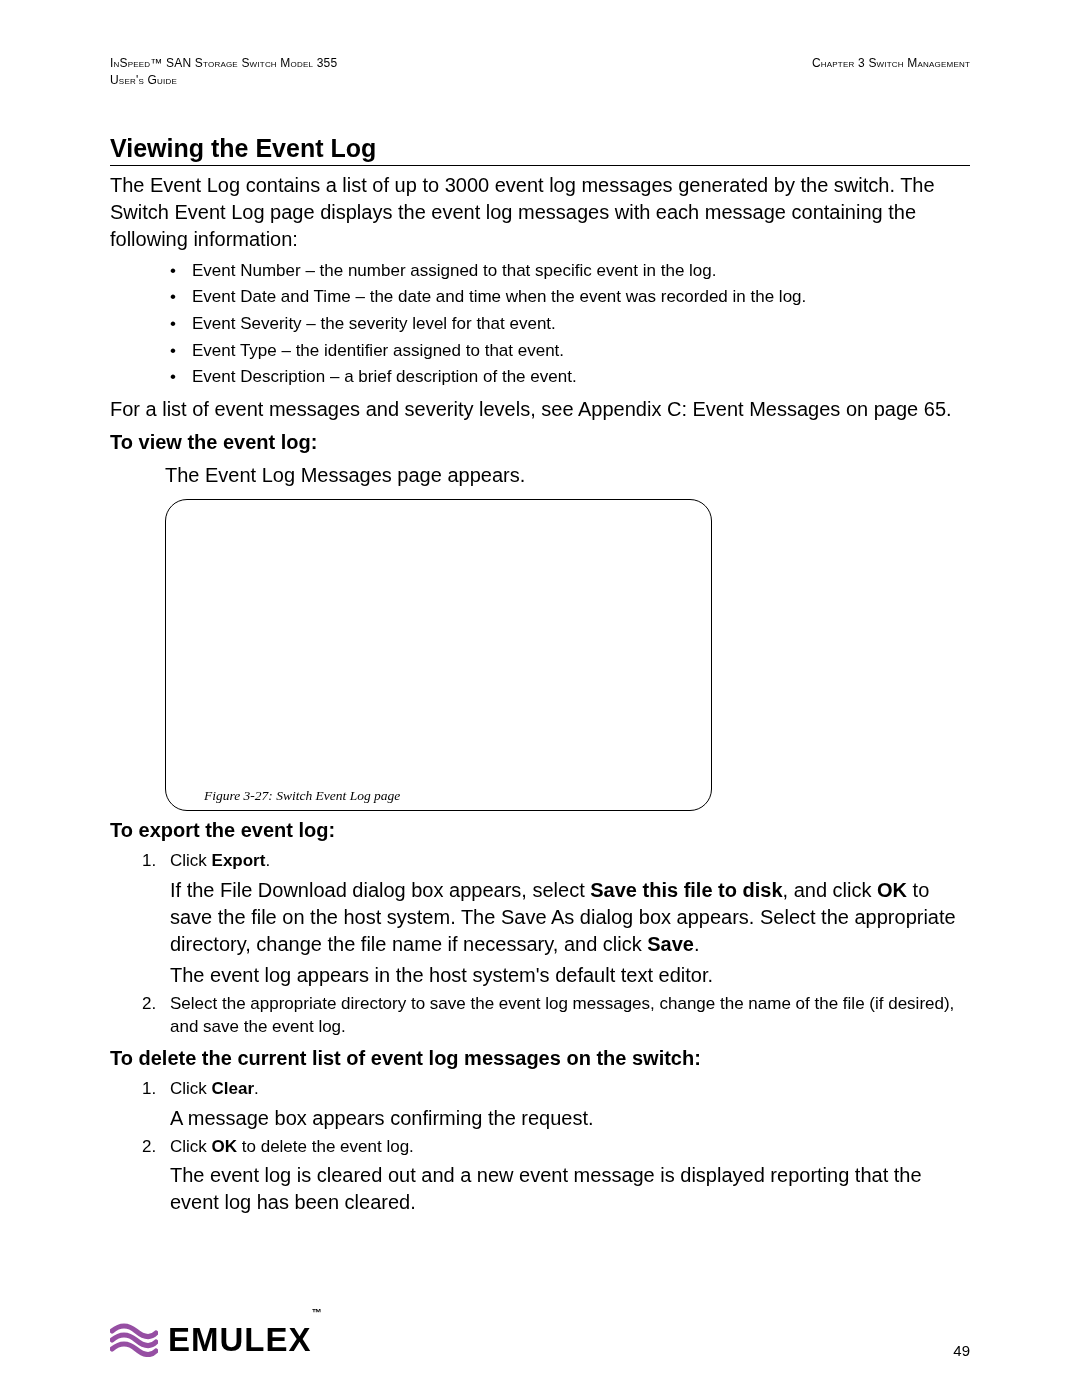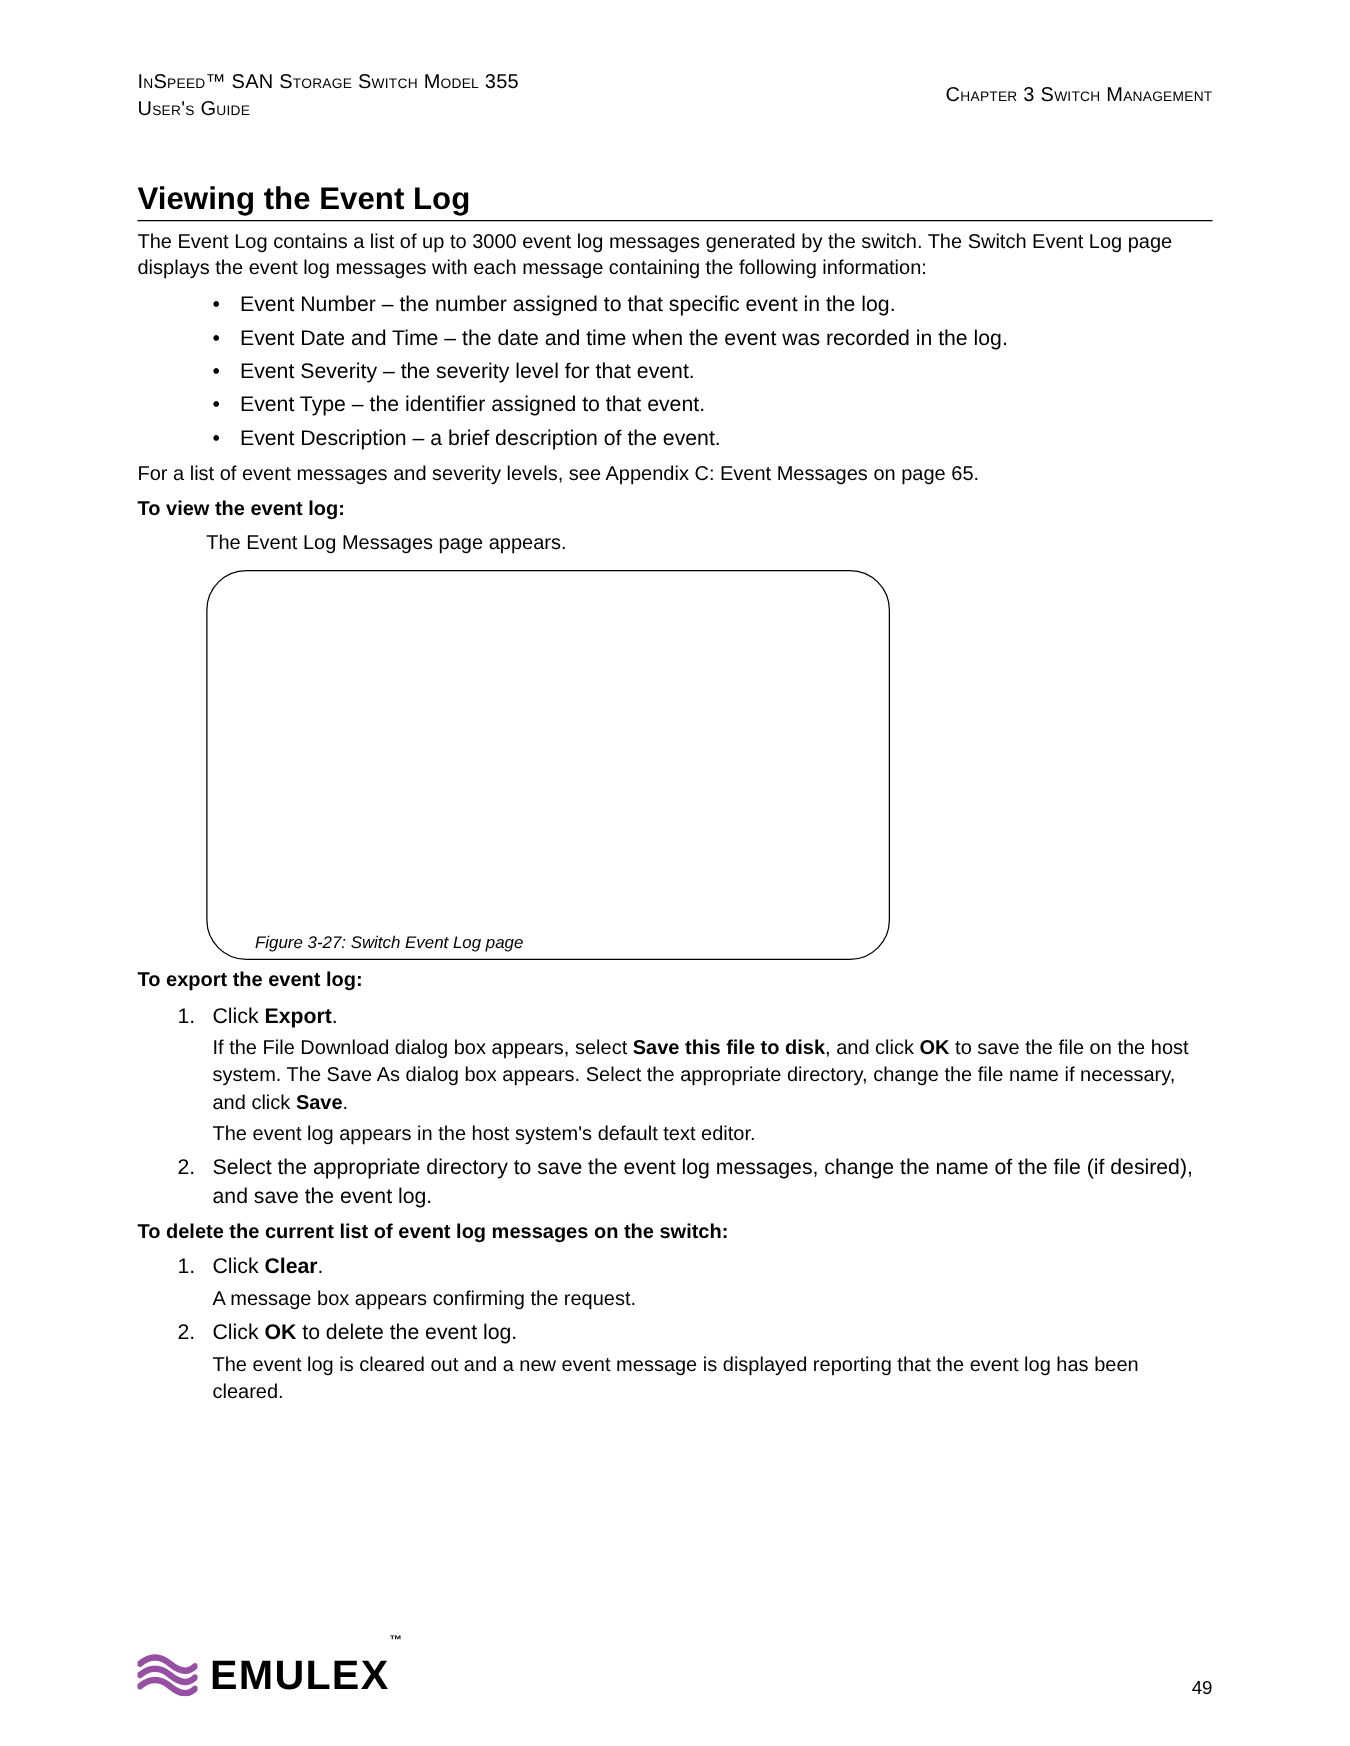--- a/index.html
+++ b/index.html
@@ -14,36 +14,35 @@
     box-sizing: border-box;
   }
   .page {
     padding: 55px 110px 40px 110px;
     box-sizing: border-box;
     width: 1080px;
   }
   .header {
     display: flex;
     justify-content: space-between;
-    font-size: 16px;
+    font-size: 12px;
     font-variant: small-caps;
     letter-spacing: 0.2px;
     margin-bottom: 45px;
-    align-items: center;
   }
   .header .left, .header .right { line-height: 1.4; }
   .sc { font-variant: small-caps; }
   h2.section-title {
     font-size: 25px;
     font-weight: bold;
     margin: 0 0 2px 0;
     border-bottom: 1.5px solid #000;
     padding-bottom: 2px;
   }
-  p { font-size: 16px; line-height: 1.35; margin: 6px 0; }
+  p { font-size: 20px; line-height: 1.35; margin: 6px 0; }
   ul.bul {
     list-style: none;
     padding: 0;
     margin: 4px 0 4px 60px;
   }
   ul.bul li {
     font-size: 17px;
     line-height: 1.45;
     padding-left: 22px;
     position: relative;
@@ -55,22 +54,23 @@
     left: 0;
     top: 0;
   }
   .bold { font-weight: bold; }
   .sub-indent { margin-left: 55px; }
   .figure-box {
     margin: 10px 0 6px 55px;
     width: 545px;
     height: 310px;
     border: 1.5px solid #000;
-    border-radius: 32px;
+    border-radius: 22px;
     position: relative;
+    font-family: Liberation Serif, serif;
   }
   .figure-caption {
     position: absolute;
     bottom: 6px;
     left: 38px;
     font-style: italic;
     font-size: 13.5px;
   }
   ol.num {
     list-style: none;

